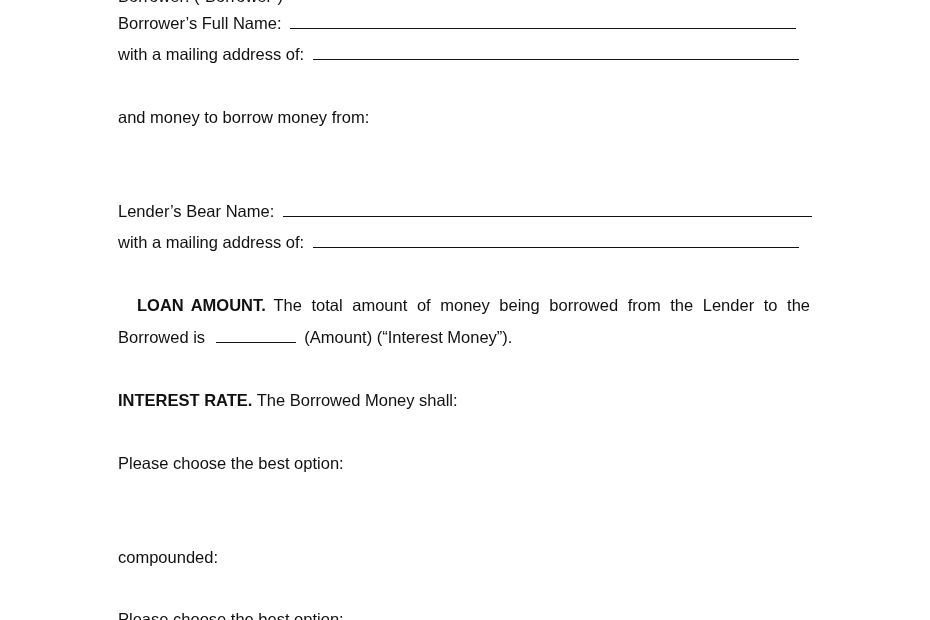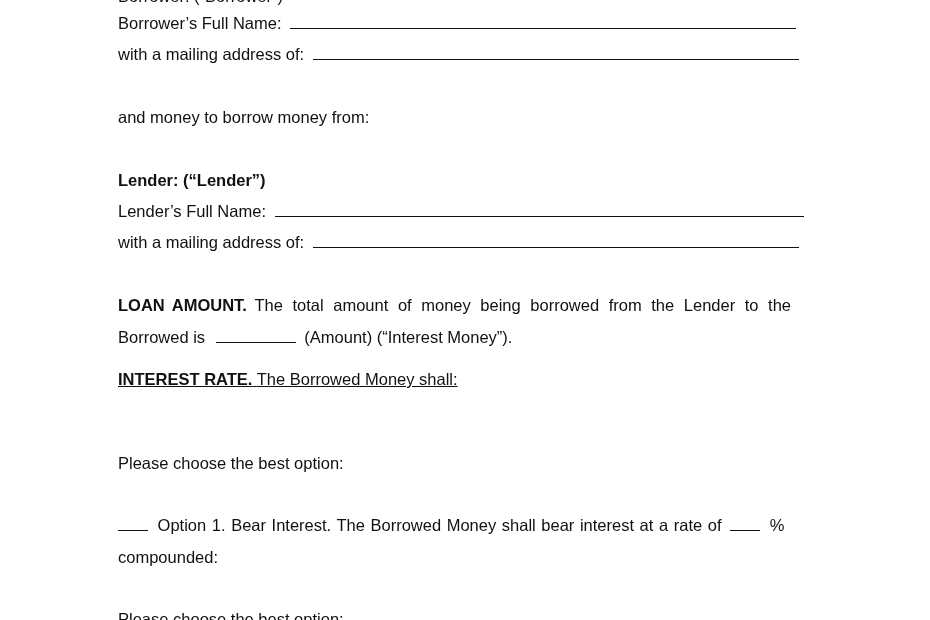--- a/index.html
+++ b/index.html
@@ -12,21 +12,21 @@
     .page { position: absolute; left: 0; top: 0; width: 814px; height: 620px; margin-left: 8px; }
     .line {
       position: absolute; left: 110px;
       font-size: 16.5px; line-height: 20px; white-space: nowrap;
     }
     .bold { font-weight: bold; }
     .blank {
       display: inline-block; border-bottom: 1.6px solid #111;
       height: 14px; vertical-align: baseline;
     }
-    .justified { width: 711px; display: flex; justify-content: flex-start; }
+    .justified { width: 711px; display: flex; justify-content: center; }
     .topcut { position:absolute; left:110px; top:-14px; font-size:16.5px; line-height:20px; }
   </style>
 </head>
 <body>
 
 <div class="page">
 
   <div class="topcut">Borrower: (“Borrower”)</div>
 
   <div class="line" style="top:13px;">
@@ -34,24 +34,23 @@
     <span class="blank" style="width:506px;margin-left:4px;"></span>
   </div>
 
   <div class="line" style="top:44px;">
     <span>with a mailing address of:</span>
     <span class="blank" style="width:486px;margin-left:4px;"></span>
   </div>
 
   <div class="line" style="top:107px;">and money to borrow money from:</div>
 
-  <div class="line bold" style="top:170px;">Lender: (“Lender”)</div>
 
   <div class="line" style="top:201px;">
-    <span>Lender’s Full Name:</span>
+    <span>Lender’s Bear Name:</span>
     <span class="blank" style="width:529px;margin-left:4px;"></span>
   </div>
 
   <div class="line" style="top:232px;">
     <span>with a mailing address of:</span>
     <span class="blank" style="width:486px;margin-left:4px;"></span>
   </div>
 
   <div class="line justified" style="top:295px;">
     <span style="word-spacing:3px;">
@@ -59,30 +58,24 @@
       <span style="word-spacing:5px;">The total amount of money being borrowed from the Lender to the</span>
     </span>
   </div>
 
   <div class="line" style="top:327px;">
     <span>Borrowed is</span>
     <span class="blank" style="width:80px;margin-left:6px;margin-right:4px;"></span>
     <span>(Amount) (“Interest Money”).</span>
   </div>
 
-  <div class="line" style="top:369px;text-decoration:underline;">
+  <div class="line" style="top:390px;">
     <span class="bold">INTEREST RATE.</span>
     <span>The Borrowed Money shall:</span>
   </div>
 
   <div class="line" style="top:453px;">Please choose the best option:</div>
 
-  <div class="line" style="top:515px;">
-    <span class="blank" style="width:30px;margin-right:5px;"></span>
-    <span style="word-spacing:1px;">Option 1. Bear Interest. The Borrowed Money shall bear interest at a rate of</span>
-    <span class="blank" style="width:30px;margin-left:4px;margin-right:5px;"></span>
-    <span>%</span>
-  </div>
 
   <div class="line" style="top:547px;text-align:center;">compounded:</div>
 
   <div class="line" style="top:609px;">Please choose the best option:</div>
 </div>
 
 </body></html>

